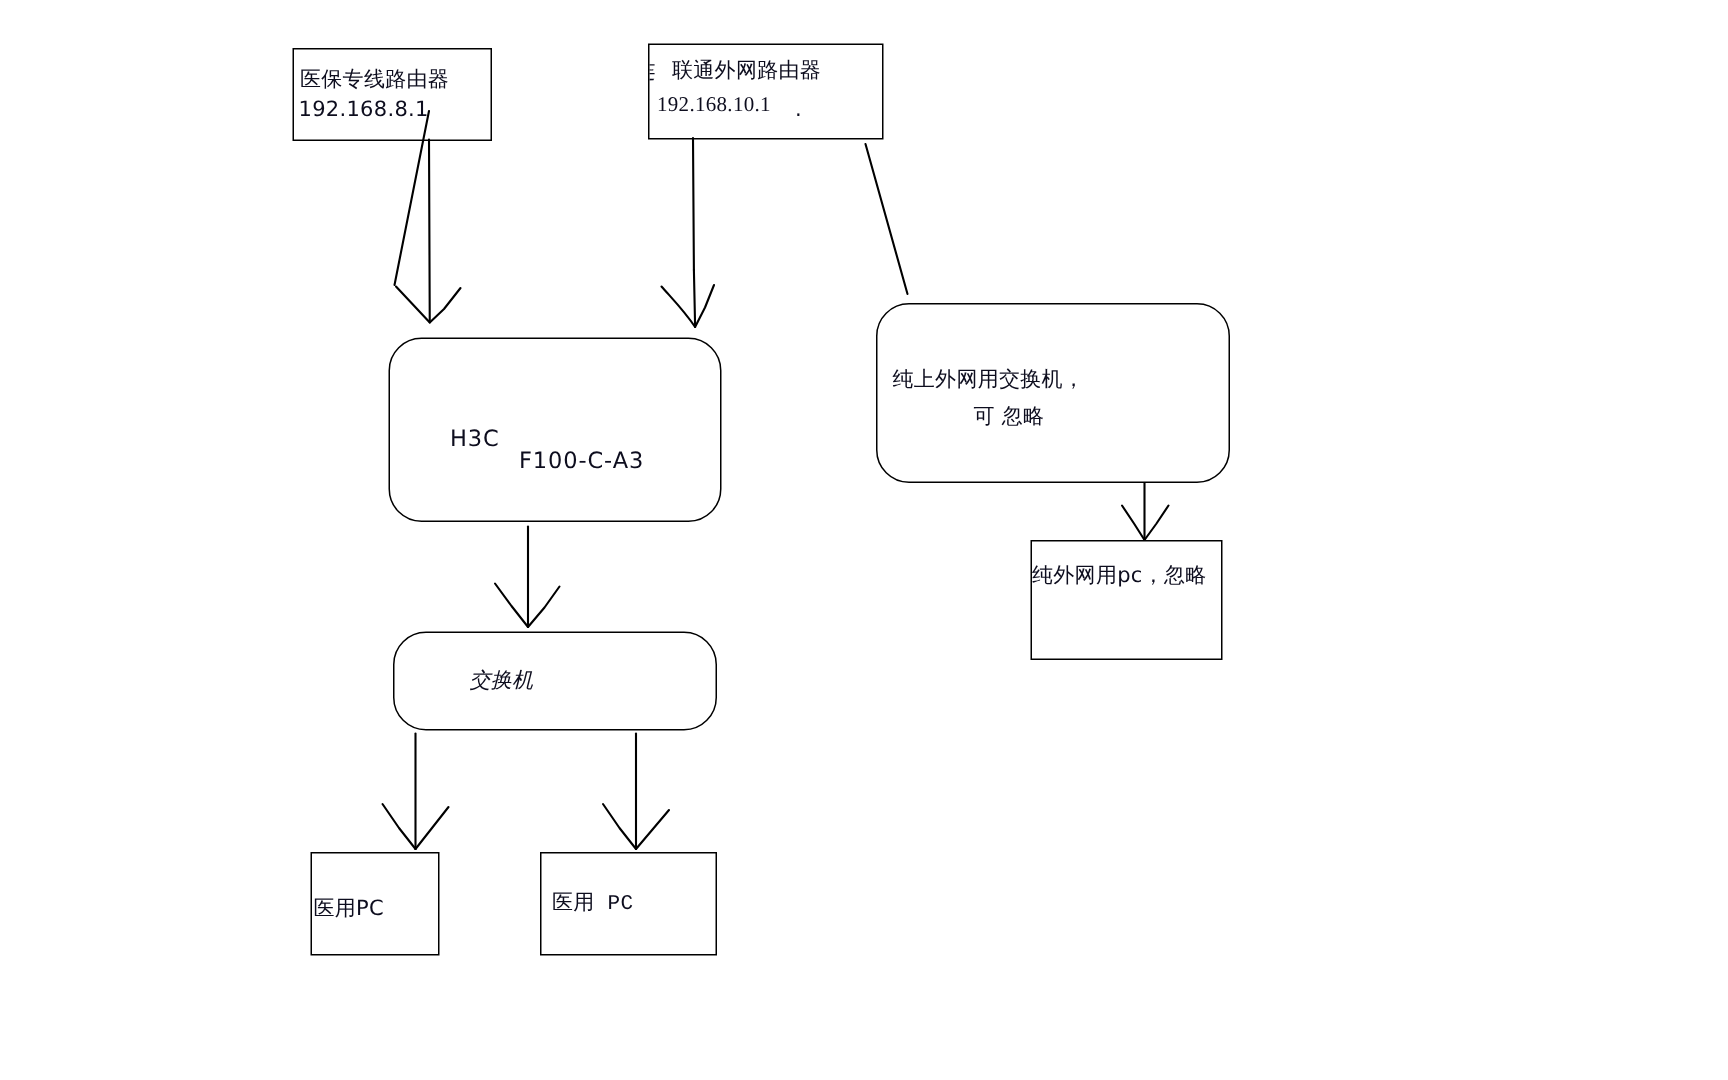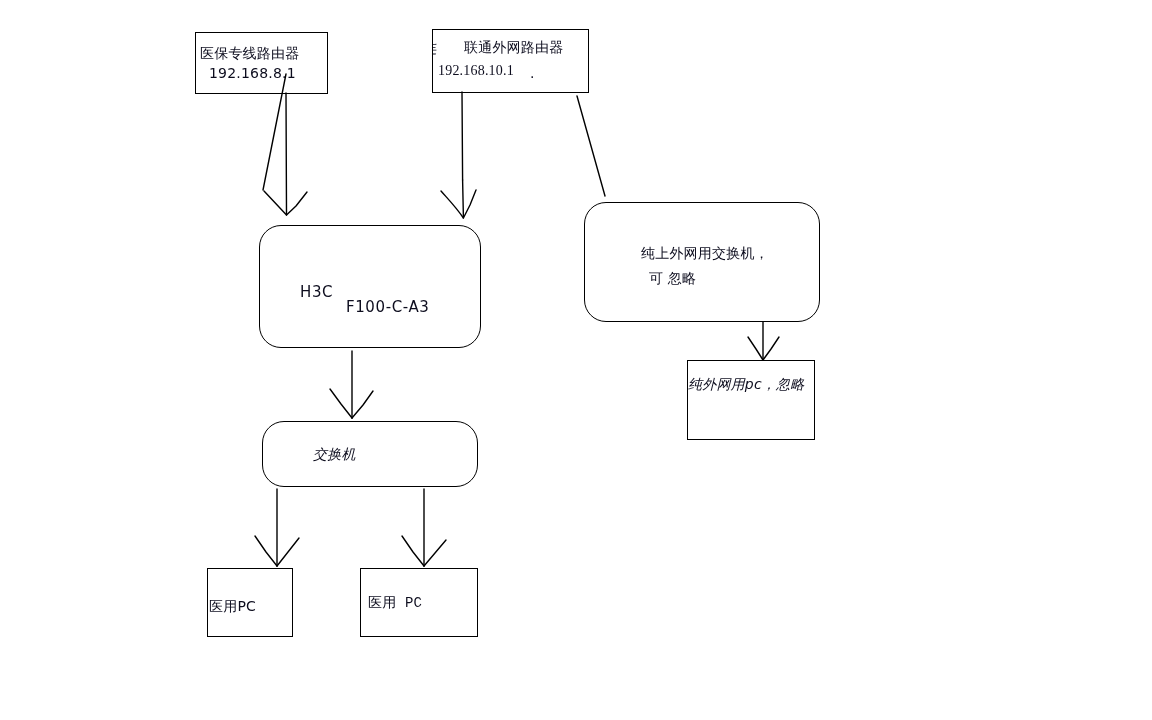--- a/index.html
+++ b/index.html
@@ -111,43 +111,43 @@
         <path d="M763,322 L763,360"></path>
         <path d="M748,337 L756,349 L763,360"></path>
         <path d="M779,337 L771,349 L763,360"></path>
       </g>
 
     </g>
   </svg>
 
   <div class="node rect" style="left:195px; top:32px; width:133px; height:62px;"></div>
   <div class="lbl" style="left:200px; top:44px;">医保专线路由器</div>
-  <div class="lbl" style="left:209px; top:64px;">192.168.8.1</div>
+  <div class="lbl" style="left:199px; top:64px;">192.168.8.1</div>
 
   <div class="node rect" style="left:432px; top:29px; width:157px; height:64px;"></div>
   <div class="sliver" style="left:433px; top:38px; width:10px;">
     <span class="inner">连</span>
   </div>
-  <div class="lbl" style="left:448px; top:38px;margin-left:16px;">联通外网路由器</div>
+  <div class="lbl" style="left:448px; top:38px;">联通外网路由器</div>
   <div class="lbl" style="left:438px; top:62px;font-family:Liberation Serif, serif;">192.168.10.1</div>
   <div class="lbl" style="left:530px; top:64px;">.</div>
 
   <div class="node round" style="left:259px; top:225px; width:222px; height:123px;"></div>
   <div class="lbl ascii" style="left:300px; top:283px;">H3C</div>
   <div class="lbl ascii" style="left:346px; top:298px;">F100-C-A3</div>
 
   <div class="node round" style="left:262px; top:421px; width:216px; height:66px;"></div>
   <div class="lbl" style="left:313px; top:445px;font-style:italic;">交换机</div>
 
   <div class="node rect" style="left:207px; top:568px; width:86px; height:69px;"></div>
   <div class="lbl" style="left:209px; top:597px;">医用PC</div>
 
   <div class="node rect" style="left:360px; top:568px; width:118px; height:69px;"></div>
   <div class="lbl" style="left:368px; top:594px;font-family:Liberation Mono, monospace;">医用 PC</div>
 
   <div class="node round" style="left:584px; top:202px; width:236px; height:120px;"></div>
-  <div class="lbl" style="left:641px; top:244px;">纯上外网用交换机，</div>
+  <div class="lbl" style="left:595px; top:244px;">纯上外网用交换机，</div>
   <div class="lbl" style="left:649px; top:269px;">可 忽略</div>
 
   <div class="node rect" style="left:687px; top:360px; width:128px; height:80px;"></div>
-  <div class="lbl" style="left:688px; top:375px;font-style:italic;">纯外网用pc，忽略</div>
+  <div class="lbl" style="left:688px; top:375px;">纯外网用pc，忽略</div>
 
 </div>
 
 </body></html>

